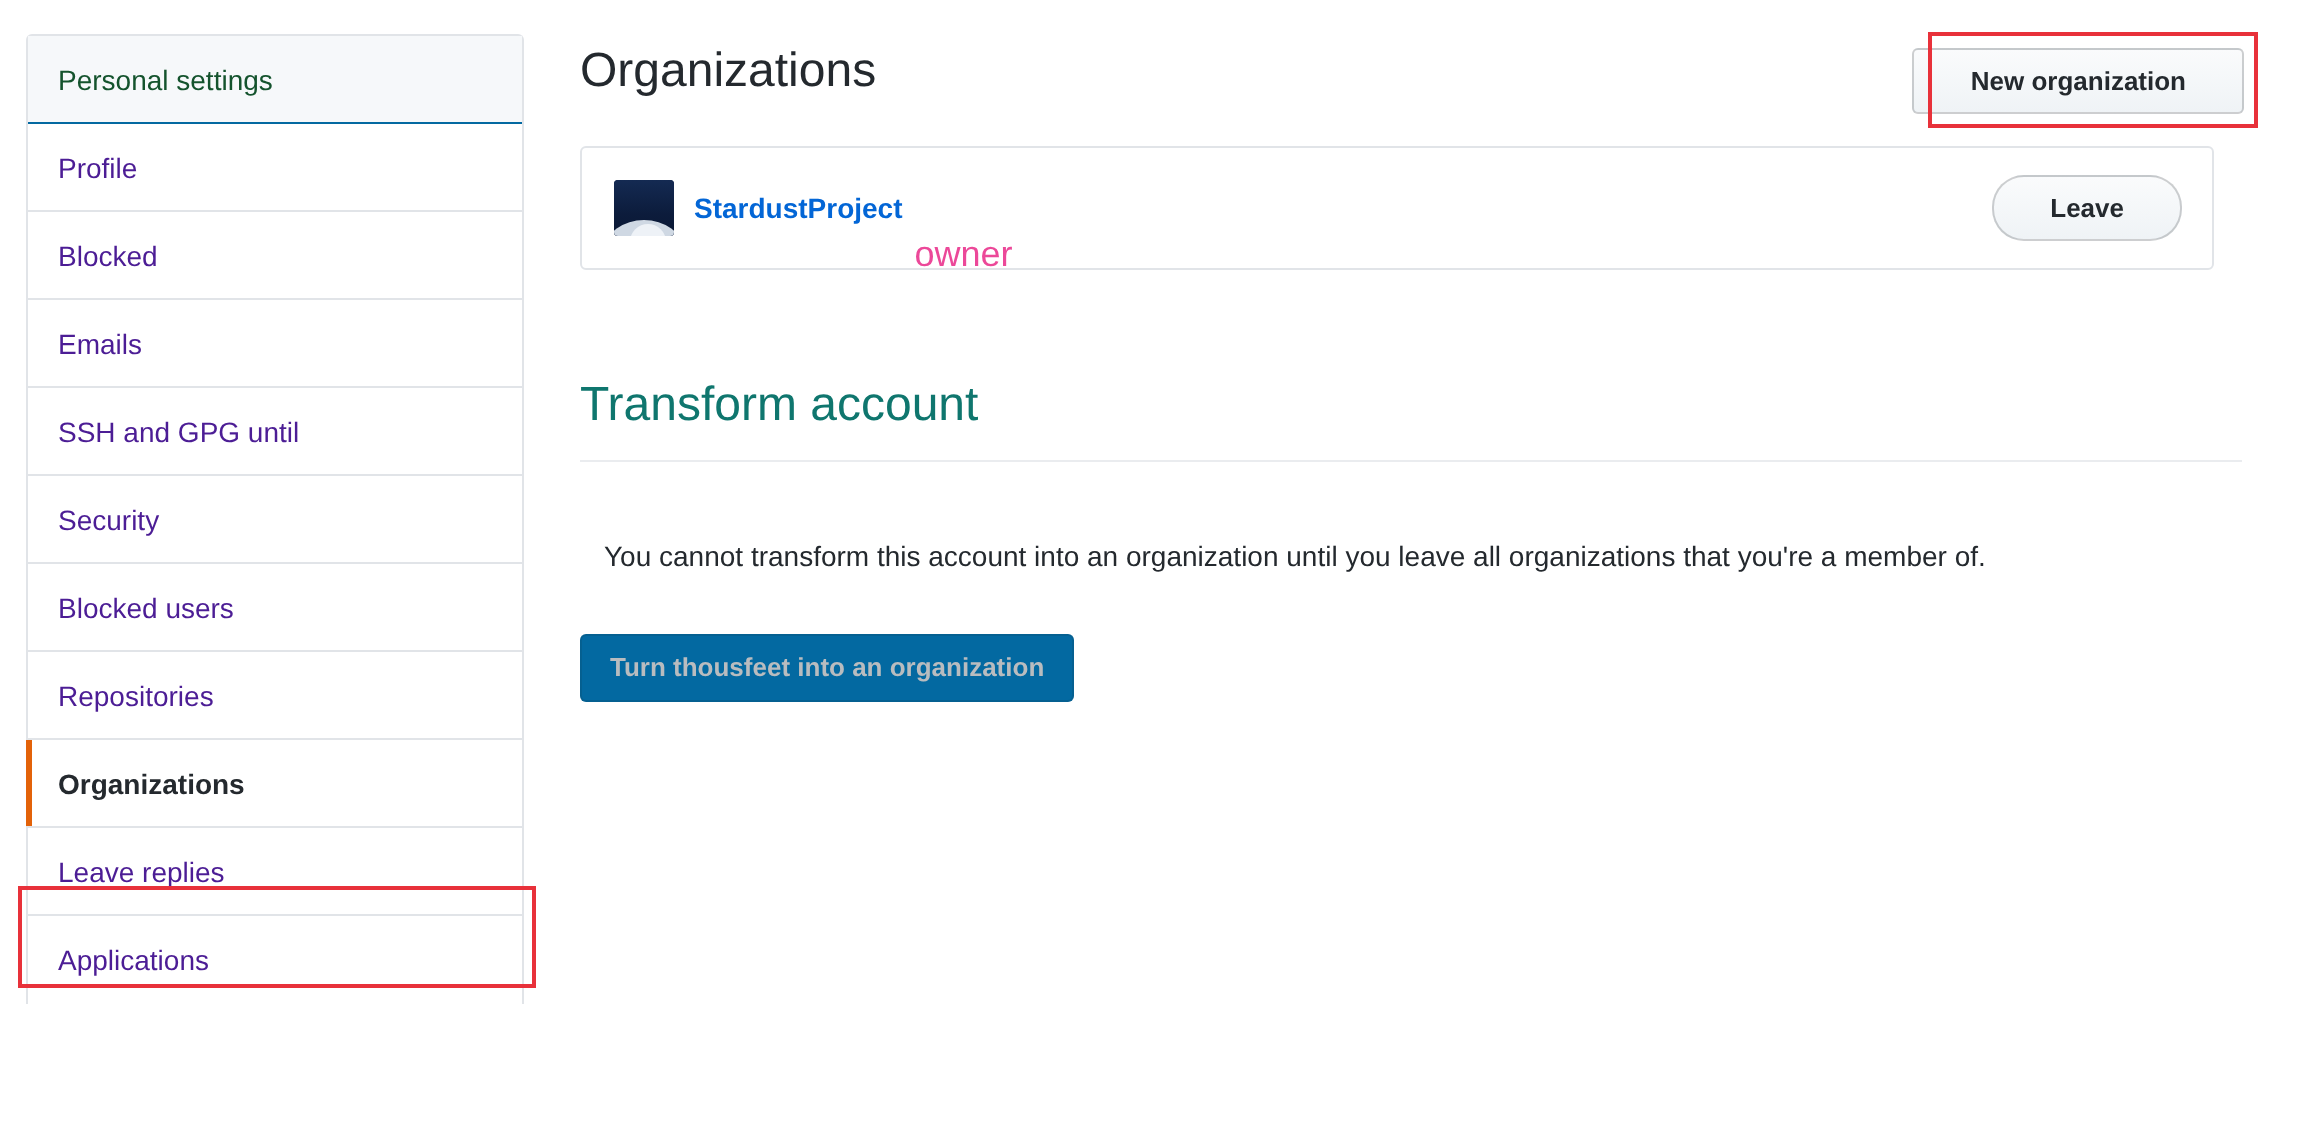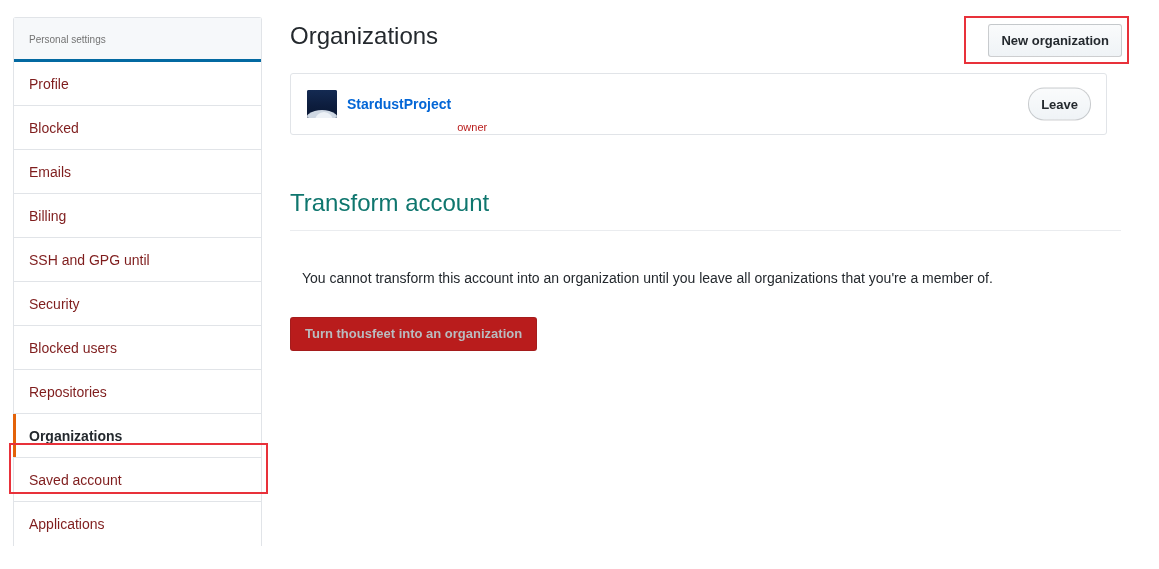--- a/index.html
+++ b/index.html
@@ -33,32 +33,32 @@
     border-bottom: none;
     border-radius: 3px 3px 0 0;
     box-sizing: border-box;
     background: #ffffff;
   }
   .sidebar-header {
     height: 44px;
     line-height: 44px;
     padding-left: 15px;
     background: #f6f8fa;
-    border-bottom: 3px solid #0369a1;
-    font-size: 10px;
-    color: #737373;
+    border-bottom: 1px solid #0369a1;
+    font-size: 14px;
+    color: #14532d;
     box-sizing: border-box;
   }
   .sidebar-item {
     height: 44px;
     line-height: 44px;
     padding-left: 15px;
     border-bottom: 1px solid #e1e4e8;
     font-size: 14px;
-    color: #7f1d1d;
+    color: #4c1d95;
     box-sizing: border-box;
     position: relative;
     cursor: pointer;
     white-space: nowrap;
   }
   .sidebar-item.last {
     border-bottom: none;
   }
   .sidebar-item.selected {
     color: #24292e;
@@ -120,21 +120,21 @@
   }
 
   .btn {
     font-family: "Liberation Sans", sans-serif;
     font-size: 13px;
     font-weight: bold;
     color: #24292e;
     background: linear-gradient(#fafbfc, #eff3f6);
     border: 1px solid rgba(27,31,35,0.2);
     border-radius: 3px;
-    padding: 0 12px;
+    padding: 0 28px;
     height: 33px;
     line-height: 31px;
     cursor: pointer;
     box-sizing: border-box;
     white-space: nowrap;
   }
 
   .btn-new-org {
     position: absolute;
     right: 0;
@@ -194,22 +194,22 @@
     background: #eef2f7;
     border-radius: 50% 50% 0 0 / 100% 100% 0 0;
   }
   .org-name {
     font-size: 14px;
     font-weight: bold;
     color: #0366d6;
     cursor: pointer;
   }
   .org-role {
-    font-size: 11px;
-    color: #b91c1c;
+    font-size: 18px;
+    color: #ec4899;
     margin-left: 6px;
     margin-top: 46px;
   }
   .btn-leave {
     position: absolute;
     right: 15px;
     top: 50%;
     transform: translateY(-50%);
     border-radius: 16px;
   }
@@ -233,21 +233,21 @@
   .section-note {
     font-size: 14px;
     color: #24292e;
     margin: 12px;
     padding-top: 25px;
     line-height: 1.5;
   }
   .btn-disabled {
     margin-top: 16px;
     color: #b9bcbf;
-    background: #b91c1c;
+    background: #0369a1;
     border: 1px solid rgba(27,31,35,0.12);
     cursor: default;
     height: 34px;
     line-height: 32px;
     padding: 0 14px;
   }
 </style>
 </head>
 <body>
 
@@ -259,39 +259,36 @@
     <div class="sidebar-item">
       <span>Profile</span>
     </div>
     <div class="sidebar-item">
       <span>Blocked</span>
     </div>
     <div class="sidebar-item">
       <span>Emails</span>
     </div>
     <div class="sidebar-item">
-      <span>Billing</span>
-    </div>
-    <div class="sidebar-item">
       <span>SSH and GPG until</span>
     </div>
     <div class="sidebar-item">
       <span>Security</span>
     </div>
     <div class="sidebar-item">
       <span>Blocked users</span>
     </div>
     <div class="sidebar-item">
       <span>Repositories</span>
     </div>
     <div class="sidebar-item selected">
       <span>Organizations</span>
     </div>
     <div class="sidebar-item">
-      <span>Saved account</span>
+      <span>Leave replies</span>
     </div>
     <div class="sidebar-item last">
       <span>Applications</span>
     </div>
   </nav>
 
   <main class="main">
 
     <div class="page-head">
       <h1 class="page-title">Organizations</h1>

